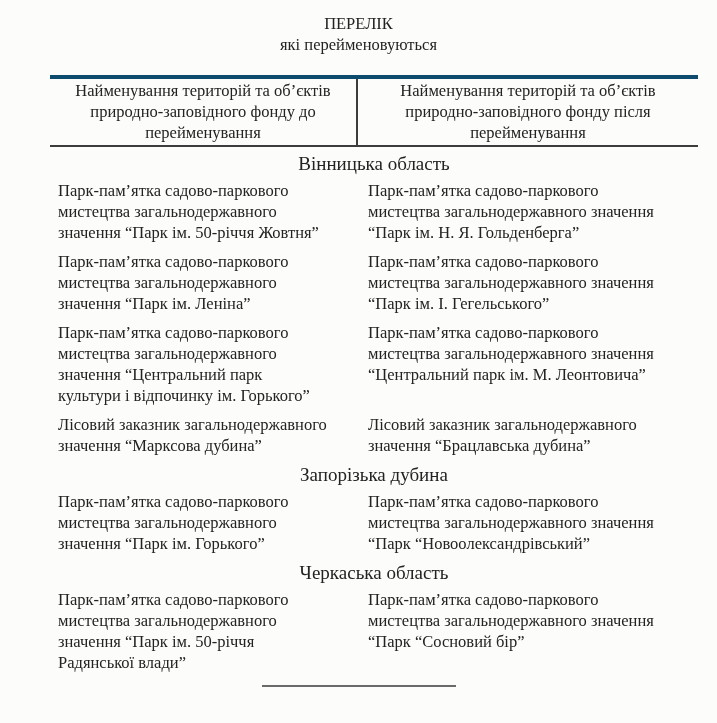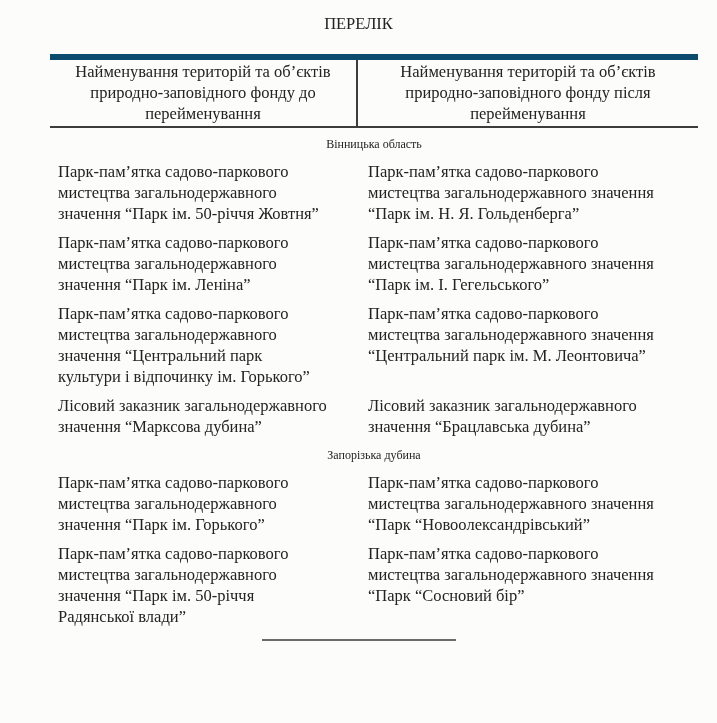--- a/index.html
+++ b/index.html
@@ -20,39 +20,39 @@
     padding-top: 13px;
     text-align: center;
     font-size: 16.5px;
     line-height: 21px;
   }
   .rename-table {
     margin: 20px 19px 0 50px;
   }
   .thead {
     display: flex;
-    border-top: 6px solid #0c4a6e;
+    border-top: 4px solid #0c4a6e;
     border-bottom: 2px solid #3c3c3c;
   }
   .th {
     box-sizing: border-box;
     padding: 1px 14px 2px;
     text-align: center;
     font-size: 16.5px;
     line-height: 21px;
     white-space: pre-line;
   }
   .th.col-before {
     width: 308px;
     border-right: 2px solid #3c3c3c;
   }
   .th.col-after { flex: 1; }
   .region {
     text-align: center;
-    font-size: 12px;
+    font-size: 19px;
     line-height: 21px;
     margin: 6px 0;
   }
   .trow {
     display: flex;
     margin-bottom: 8px;
     font-size: 16.5px;
     line-height: 21px;
   }
   .cell {
@@ -75,20 +75,21 @@
     height: 0;
   }
 </style>
 </head>
 <body>
 
 <div class="page">
 
   <div class="doc-title">
     <div>ПЕРЕЛІК</div>
+    <div>які перейменовуються</div>
   </div>
 
   <div class="rename-table">
 
     <div class="thead">
       <div class="th col-before">Найменування територій та об’єктів
 природно-заповідного фонду до
 перейменування</div>
       <div class="th col-after">Найменування територій та об’єктів
 природно-заповідного фонду після
@@ -138,20 +139,21 @@
 
       <div class="trow">
         <div class="cell col-before">Парк-пам’ятка садово-паркового
 мистецтва загальнодержавного
 значення “Парк ім. Горького”</div>
         <div class="cell col-after">Парк-пам’ятка садово-паркового
 мистецтва загальнодержавного значення
 “Парк “Новоолександрівський”</div>
       </div>
 
+      <div class="region">Черкаська область</div>
 
       <div class="trow">
         <div class="cell col-before">Парк-пам’ятка садово-паркового
 мистецтва загальнодержавного
 значення “Парк ім. 50-річчя
 Радянської влади”</div>
         <div class="cell col-after">Парк-пам’ятка садово-паркового
 мистецтва загальнодержавного значення
 “Парк “Сосновий бір”</div>
       </div>

